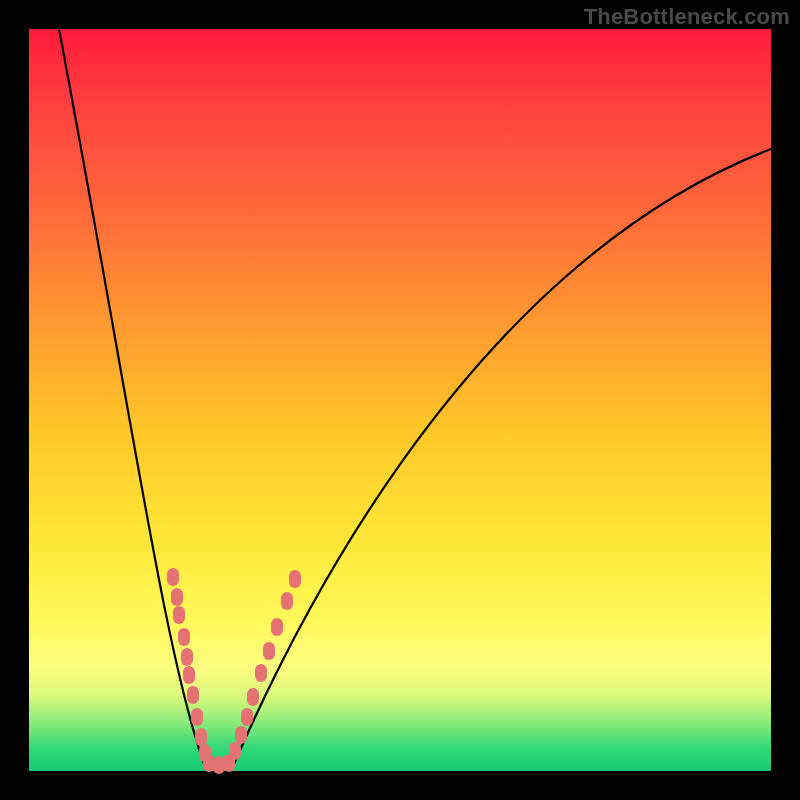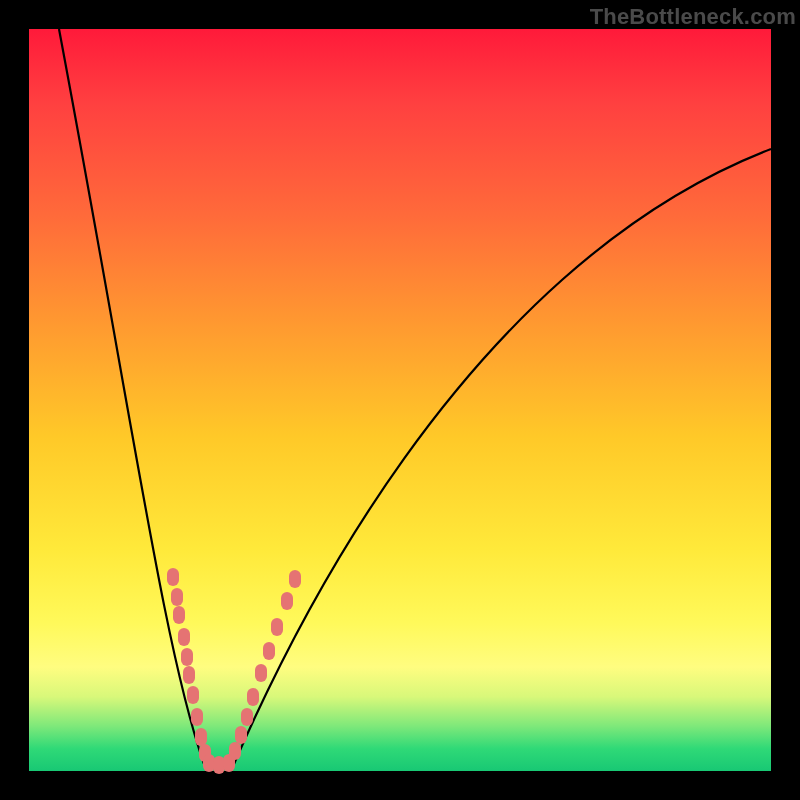--- a/index.html
+++ b/index.html
@@ -27,21 +27,21 @@
       #fff95a 80%,
       #fffd80 86%,
       #d8f87a 90%,
       #7de87a 94%,
       #2fd977 97%,
       #18c874 100%);
   }
   .watermark {
     position: absolute;
     top: 4px;
-    right: 4px;
+    right: 10px;
     color: #4a4a4a;
     font-size: 22px;
     font-weight: 600;
     letter-spacing: 0.2px;
     z-index: 5;
   }
   svg.curve {
     position: absolute;
     left: 0;
     top: 0;

